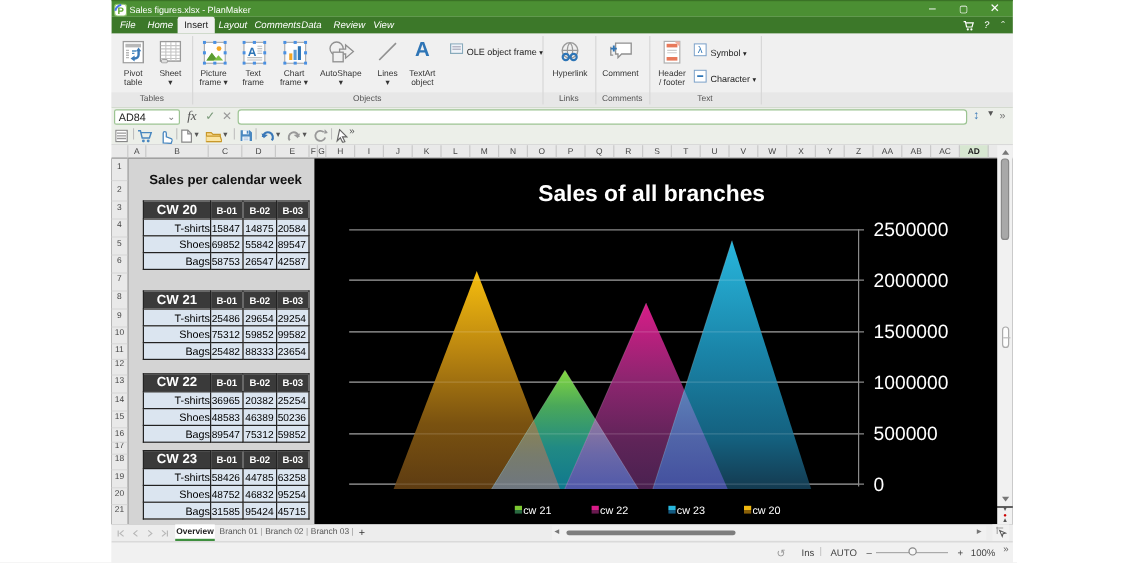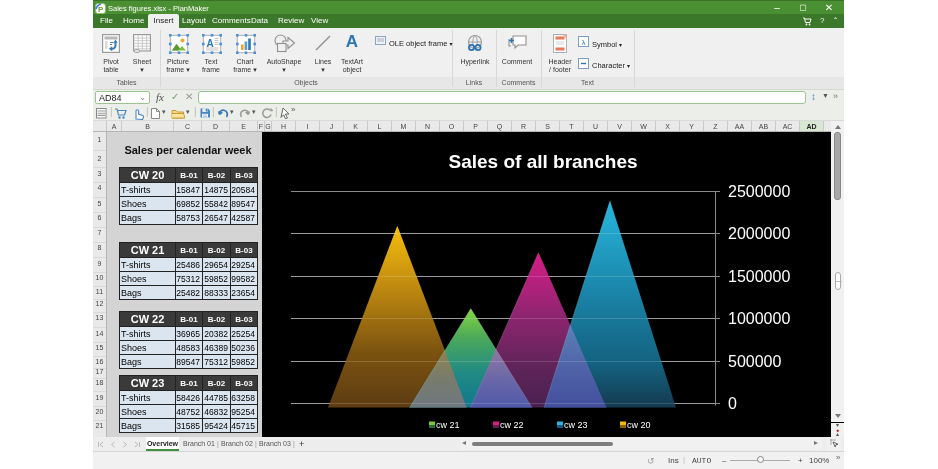--- a/index.html
+++ b/index.html
@@ -4,21 +4,21 @@
 <style>
 * { margin:0; padding:0; box-sizing:border-box; }
 html,body { width:938px; height:469px; background:#fff; overflow:hidden;
   font-family:"Liberation Sans", sans-serif; }
 #win { position:absolute; left:93px; top:0; width:751px; height:469px; background:#f0f0f0; }
 .abs { position:absolute; }
 #titlebar { position:absolute; left:0; top:0; width:751px; height:14px; background:#4b8f33; border-top:1px solid #3a7226; }
 #title { position:absolute; left:15px; top:2.5px; font-size:7.5px; color:#fff; }
 .winbtn { position:absolute; top:0; width:14px; height:13px; color:#fff; font-size:10px; text-align:center; line-height:13px; }
 #menurow { position:absolute; left:0; top:14px; width:751px; height:14px; background:#3c7829; }
-.mtab { position:absolute; top:0; height:14px; font-size:8px; color:#fff; line-height:14px; }
+.mtab { position:absolute; top:0; height:14px; font-size:8px; color:#fff; line-height:14px;font-style:italic; }
 #mActive { position:absolute; top:0; height:14px; background:#f0f0f0; color:#222; border-radius:2px 2px 0 0; font-size:8px; line-height:14px; text-align:center; }
 #ribbon { position:absolute; left:0; top:28px; width:751px; height:62px; background:#f0f0f0; border-bottom:1px solid #d4dacf; }
 .grpstrip { position:absolute; left:0; top:49px; width:751px; height:12px; background:#e7e7e7; }
 .grplabel { position:absolute; top:51px; font-size:7px; color:#555; text-align:center; }
 .vsep { position:absolute; top:2px; width:1px; height:57px; background:#d8d8d8; }
 #formularow { position:absolute; left:0; top:90px; width:751px; height:15px; background:#ecefe9; }
 #namebox { position:absolute; left:2px; top:1px; width:55px; height:13px; background:#fff; border:1px solid #9cc492; border-radius:2px; font-size:9px; color:#222; padding:1px 3px; }
 #fxinput { position:absolute; left:105px; top:1px; width:608px; height:13px; background:#fff; border:1px solid #9cc492; border-radius:3px; }
 #toolbarrow { position:absolute; left:0; top:105px; width:751px; height:16px; background:#ecefe9; border-bottom:1px solid #d9d9d9; }
 #colheads { position:absolute; left:0; top:121px; width:751px; height:11px; background:#e9e9e9; border-bottom:1px solid #b5b5b5; }
@@ -26,21 +26,21 @@
 #sheet { position:absolute; left:0; top:132px; width:751px; height:305px; background:#000; }
 #gutter { position:absolute; left:0; top:0; width:14px; height:305px; background:#e9e9e9; border-right:1px solid #b5b5b5; }
 .rn { position:absolute; left:0; width:13px; font-size:7px; color:#444; text-align:center; }
 #grayarea { position:absolute; left:14px; top:0; width:155px; height:305px; background:#d4d4d4; }
 #bigheading { position:absolute; left:20px; top:12px; width:150px; text-align:center; font-size:11px; font-weight:bold; color:#111; }
 .cwtable { position:absolute; left:26px; width:139px; border-collapse:collapse; table-layout:fixed; font-family:"Liberation Sans", sans-serif; border:1px solid #2a2a2a; }
 .cwtable td { border:1px solid #222; overflow:hidden; white-space:nowrap; padding:0; }
 .cwtable .hd { background:#3a3a3a; color:#fff; text-align:center; font-weight:bold; }
 .cwtable .cw { font-size:11px; }
 .cwtable .b { font-size:8px;margin-top:28px; }
-.cwtable .lab { background:#dbe5f0; color:#000; font-size:9px; padding-left:1px; }
+.cwtable .lab { background:#dbe5f0; color:#000; font-size:9px; padding-left:1px;text-align:right; }
 .cwtable .num { background:#dbe5f0; color:#000; font-size:8.5px; text-align:right; padding-right:2px; }
 #vscroll { position:absolute; left:738px; top:-11px; width:13px; height:301px; background:#f1f1f1; }
 #vthumb { position:absolute; left:3px; top:11px; width:7px; height:68px; background:#a8a8a8; border:1px solid #888; border-radius:3px; }
 #vsplit { position:absolute; left:3.5px; top:151px; width:6px; height:18px; background:#fdfdfd; border:1px solid #aaa; border-radius:3px; }
 #tabbar { position:absolute; left:0; top:437px; width:751px; height:14px; background:#ededed; font-size:7px; color:#444; }
 #activetab { position:absolute; left:53px; top:0; width:33px; height:14px; text-align:center; background:#fff; border-bottom:2px solid #3f8f3f; font-weight:bold; color:#222; line-height:13px; font-size:7px; }
 .tab { position:absolute; top:0; height:14px; line-height:14px; color:#555; }
 #hscroll { position:absolute; left:367px; top:1px; width:362px; height:12px; background:#f1f1f1; }
 #hthumb { position:absolute; left:12px; top:3.5px; width:141px; height:4px; background:#7e7e7e; border-radius:2px; }
 #statusbar { position:absolute; left:0; top:451px; width:751px; height:18px; background:#f1f1f1; border-top:1px solid #d5d5d5; font-size:8px; color:#444; }
@@ -588,21 +588,21 @@
       <svg width="11" height="11" viewBox="0 0 11 11" style="position:absolute;left:2px;top:1px;">
           <path d="M2 1 v6 M1 2 h6" stroke="#999" stroke-width="0.8"></path>
           <path d="M4 4 l5 2.2 -2.2 0.6 -0.6 2.2 z" fill="#fff" stroke="#555" stroke-width="0.9"></path>
         </svg>
     </div>
   </div>
   <div id="statusbar">
     <div class="abs" style="left:554px;top:4px;color:#999;font-size:9px;">↺</div>
     <div class="abs" style="left:575px;top:4px;">Ins</div>
     <div class="abs" style="left:590px;top:3px;color:#bbb;">|</div>
-    <div class="abs" style="left:599px;top:4px;font-family:Liberation Mono, monospace;">AUTO</div>
+    <div class="abs" style="left:599px;top:4px;">AUTO</div>
     <div class="abs" style="left:629px;top:4px;">–</div>
     <div class="abs" style="left:637px;top:8px;width:60px;height:1px;background:#aaa;"></div>
     <div class="abs" style="left:664px;top:4px;width:7px;height:7px;background:#f8f8f8;border:1px solid #888;border-radius:50%;"></div>
     <div class="abs" style="left:705px;top:4px;">+</div>
     <div class="abs" style="left:716px;top:4px;">100%</div>
     <div class="abs" style="left:743px;top:1px;color:#666;">»</div>
   </div>
 </div>
 
 </body></html>

